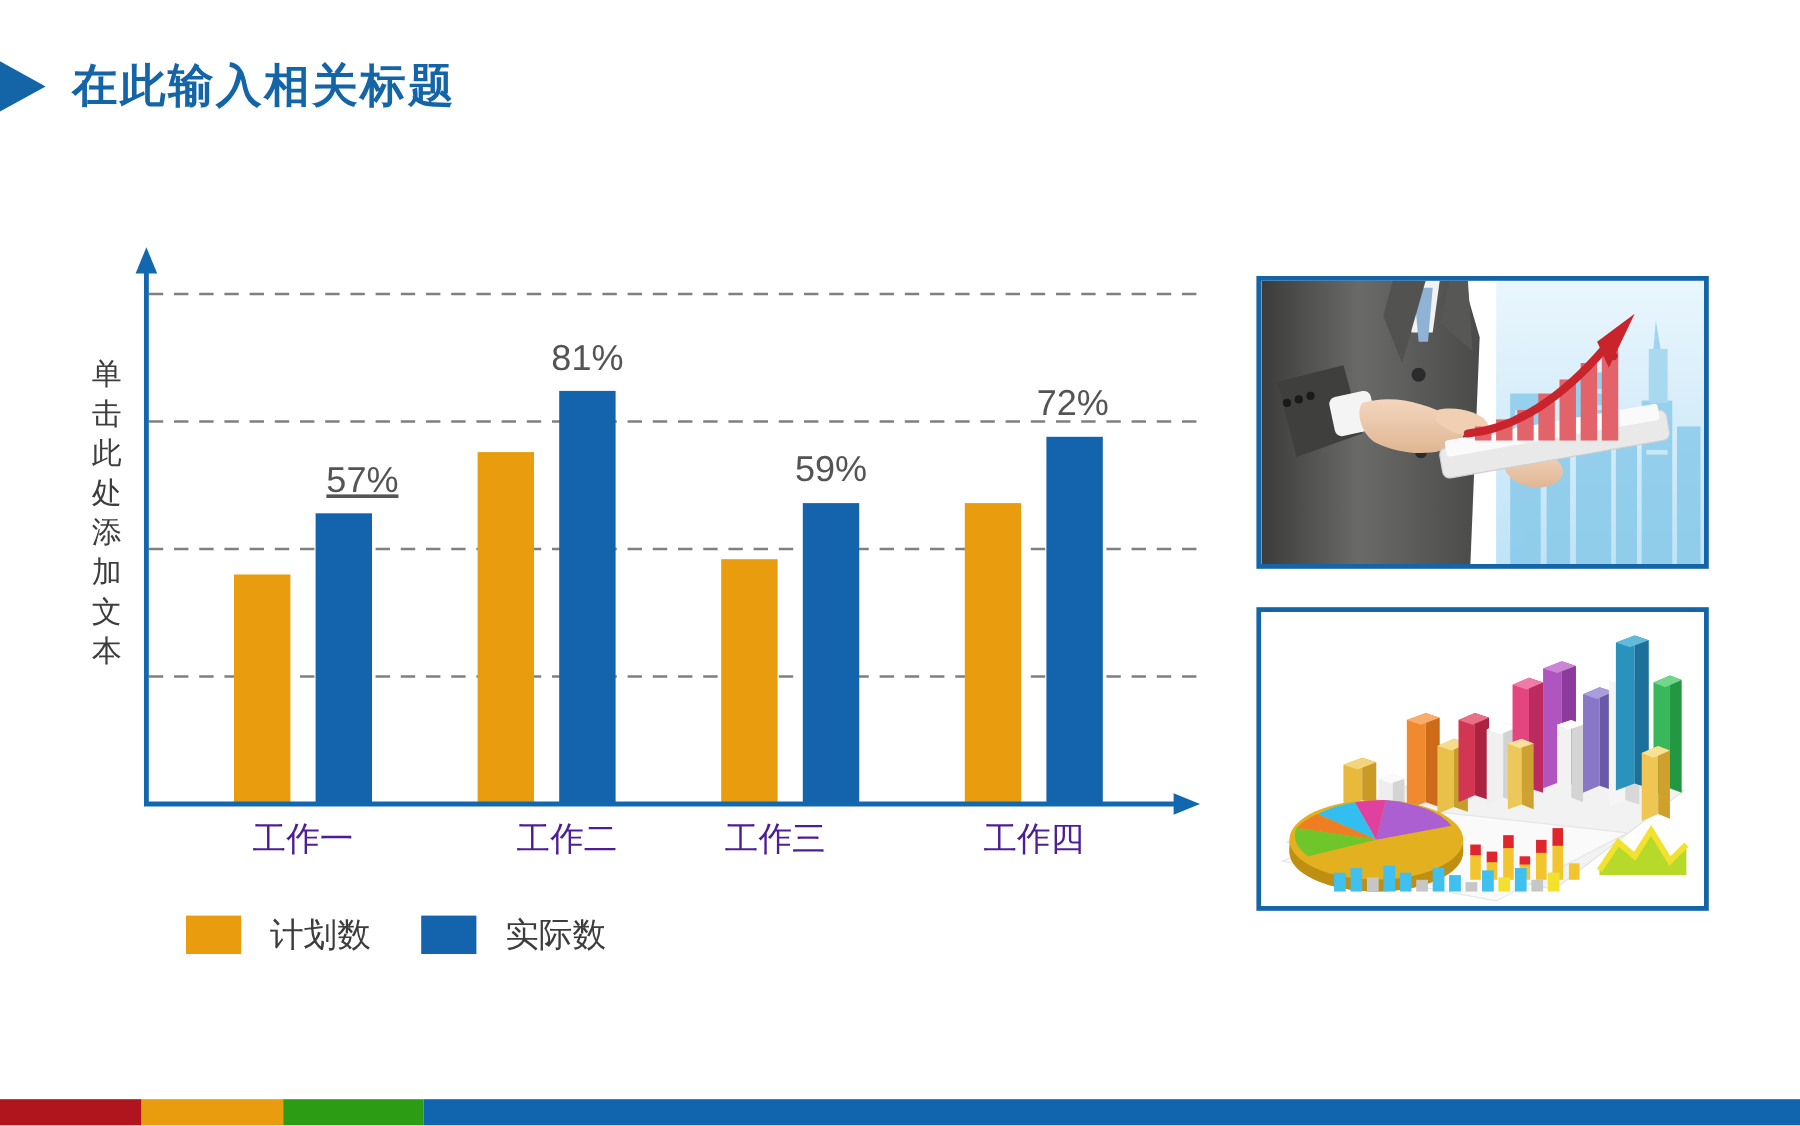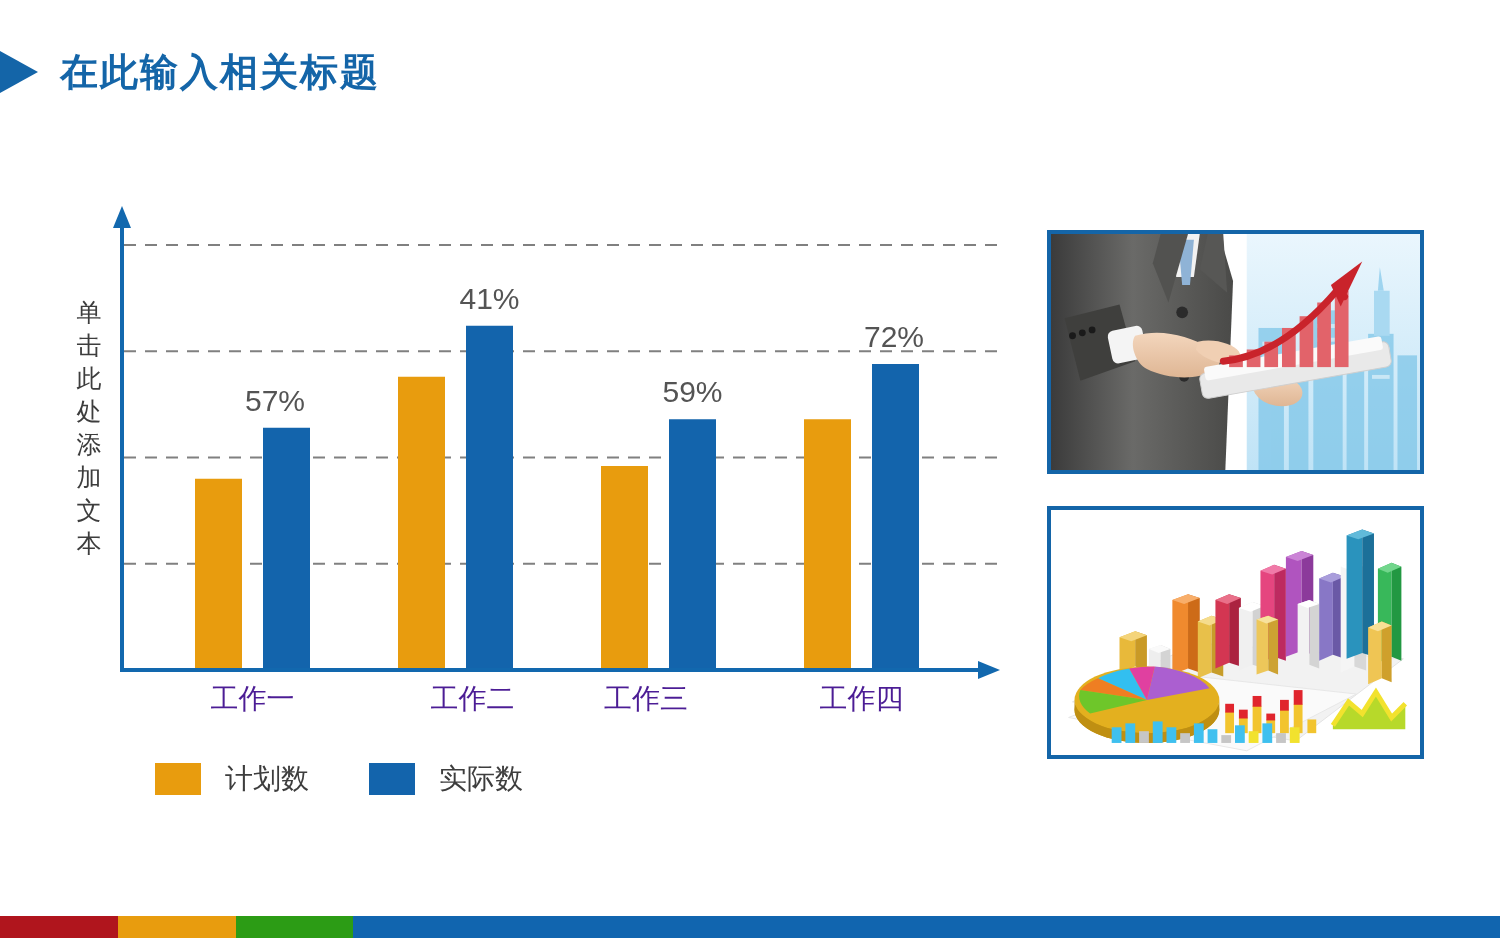--- a/index.html
+++ b/index.html
@@ -87,21 +87,21 @@
 
   
   #legend {
     position: absolute;
     left: 155px;
     top: 760px;
     display: flex;
     align-items: flex-start;
   }
   .legend-item { display: flex; align-items: center; }
-  .legend-item + .legend-item { margin-left: 60px; }
+  .legend-item + .legend-item { margin-left: 42px; }
   .legend-swatch { width: 46px; height: 32px; }
   .legend-label {
     margin-left: 24px;
     font-size: 28px;
     color: #3d3d3d;
     white-space: nowrap;
   }
 
   
   .photo-frame {
@@ -159,22 +159,22 @@
     <line x1="122" y1="670" x2="122" y2="218" stroke="#1268AE" stroke-width="4"></line>
     <polygon points="122,206 113,228 131,228" fill="#1268AE"></polygon>
 
     <line x1="120" y1="670" x2="988" y2="670" stroke="#1268AE" stroke-width="4"></line>
     <polygon points="1000,670 978,661 978,679" fill="#1268AE"></polygon>
   </svg>
 
   <div class="axis-caption">单击此处添加文本</div>
 
   <div id="value-labels">
-      <div class="bar-value" style="left: 275px; top: 383.75px;">57%</div>
-      <div class="bar-value" style="left: 489.5px; top: 281.75px;">41%</div>
+      <div class="bar-value" style="left: 302px; top: 383.75px; text-decoration: underline;">57%</div>
+      <div class="bar-value" style="left: 489.5px; top: 281.75px;">81%</div>
       <div class="bar-value" style="left: 692.5px; top: 375.25px;">59%</div>
       <div class="bar-value" style="left: 894px; top: 320px;">72%</div>
     </div>
   <div id="cat-labels">
       <div class="cat-label" style="left: 252.5px;">工作一</div>
       <div class="cat-label" style="left: 455.5px; margin-left: 17px;">工作二</div>
       <div class="cat-label" style="left: 646px;">工作三</div>
       <div class="cat-label" style="left: 861.5px;">工作四</div>
     </div>
 </div>

